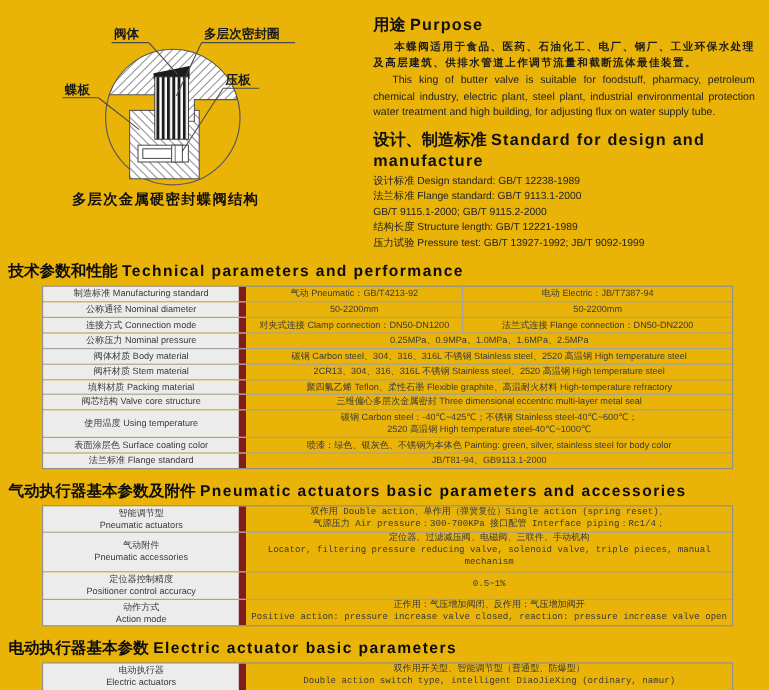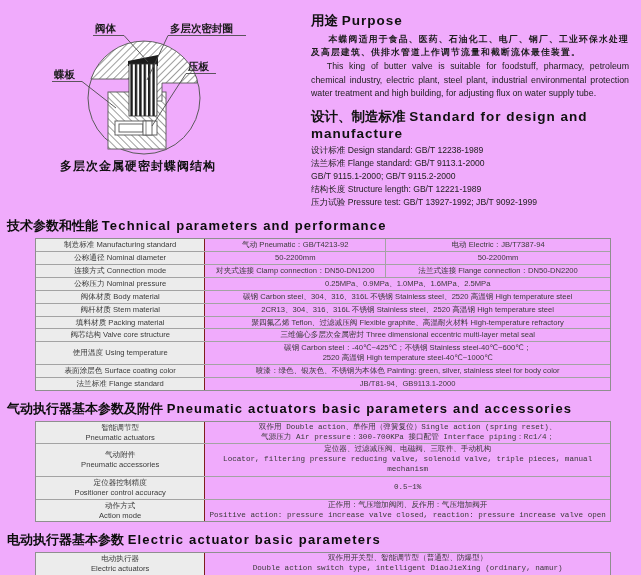--- a/index.html
+++ b/index.html
@@ -1,17 +1,17 @@
 <!DOCTYPE html>
 <html><head>
 <meta charset="utf-8">
 <style>
   html,body{margin:0;padding:0;background:#fff;}
   body{font-family:"Liberation Sans","DejaVu Sans",sans-serif;color:#2e2e2e;}
-  .page{position:relative;width:641px;height:575px;background:#f0abfc;overflow:hidden;}
+  .page{position:relative;width:641px;height:575px;background:#eab308;overflow:hidden;}
 
   
   .top{display:flex;padding-top:4px;}
   .diagram-col{width:256px;flex:0 0 256px;}
   .text-col{flex:1;padding:6px 12px 0 4px;margin-left:35px;}
 
   .h1{font-size:13.5px;font-weight:bold;color:#111;margin:2px 0 3px 0;}
   .h1 .en{letter-spacing:1px;}
   .para{font-size:8.8px;line-height:1.5;text-align:justify;color:#222;}
   .para.zh{text-indent:2em;letter-spacing:1.2px;font-weight:bold;color:#1c1c1c;}
@@ -22,21 +22,21 @@
   
   .sec-h{font-size:13px;font-weight:bold;color:#0d0d0d;margin:9px 0 3px 7px;}
   .sec-h .en{letter-spacing:1.2px;}
 
   
   .tbl{margin:0 30px 0 35px;border:1px solid #8f8f8f;font-size:7.6px;color:#3a3a3a;}
   .trow{display:flex;border-top:1px solid #a3a3a3;align-items:stretch;}
   .trow:first-child{border-top:none;}
   .cell{display:flex;flex-direction:column;justify-content:center;text-align:center;
         padding:1px 3px;line-height:1.3;min-height:11px;box-sizing:border-box;}
-  .lbl{background:#ececec;border-right:1px solid #7f1d1d;}
+  .lbl{background:#ececec;border-right:6px solid #7f1d1d;}
   .t1 .lbl{width:29.5%;}
   .t1 .v1{width:31.5%;border-right:1px solid #a3a3a3;}
   .t1 .v2{flex:1;}
   .t1 .vs{flex:1;}
   .t23 .lbl{width:29.5%;}
   .t23 .val{flex:1;font-family:Liberation Mono, monospace;}
   .line2{display:block;}
 
   
   .dia-wrap{padding-left:16px;padding-top:2px;}
@@ -152,21 +152,21 @@
     <div class="trow">
       <div class="cell lbl">阀体材质 Body material</div>
       <div class="cell vs">碳钢 Carbon steel、304、316、316L 不锈钢 Stainless steel、2520 高温钢 High temperature steel</div>
     </div>
     <div class="trow">
       <div class="cell lbl">阀杆材质 Stem material</div>
       <div class="cell vs">2CR13、304、316、316L 不锈钢 Stainless steel、2520 高温钢 High temperature steel</div>
     </div>
     <div class="trow">
       <div class="cell lbl">填料材质 Packing material</div>
-      <div class="cell vs">聚四氟乙烯 Teflon、过滤减压阀 Flexible graphite、高温耐火材料 High-temperature refractory</div>
+      <div class="cell vs">聚四氟乙烯 Teflon、柔性石墨 Flexible graphite、高温耐火材料 High-temperature refractory</div>
     </div>
     <div class="trow">
       <div class="cell lbl">阀芯结构 Valve core structure</div>
       <div class="cell vs">三维偏心多层次金属密封 Three dimensional eccentric multi-layer metal seal</div>
     </div>
     <div class="trow">
       <div class="cell lbl">使用温度 Using temperature</div>
       <div class="cell vs">
         <span class="line2">碳钢 Carbon steel：-40℃~425℃；不锈钢 Stainless steel-40℃~600℃；</span>
         <span class="line2">2520 高温钢 High temperature steel-40℃~1000℃</span>

